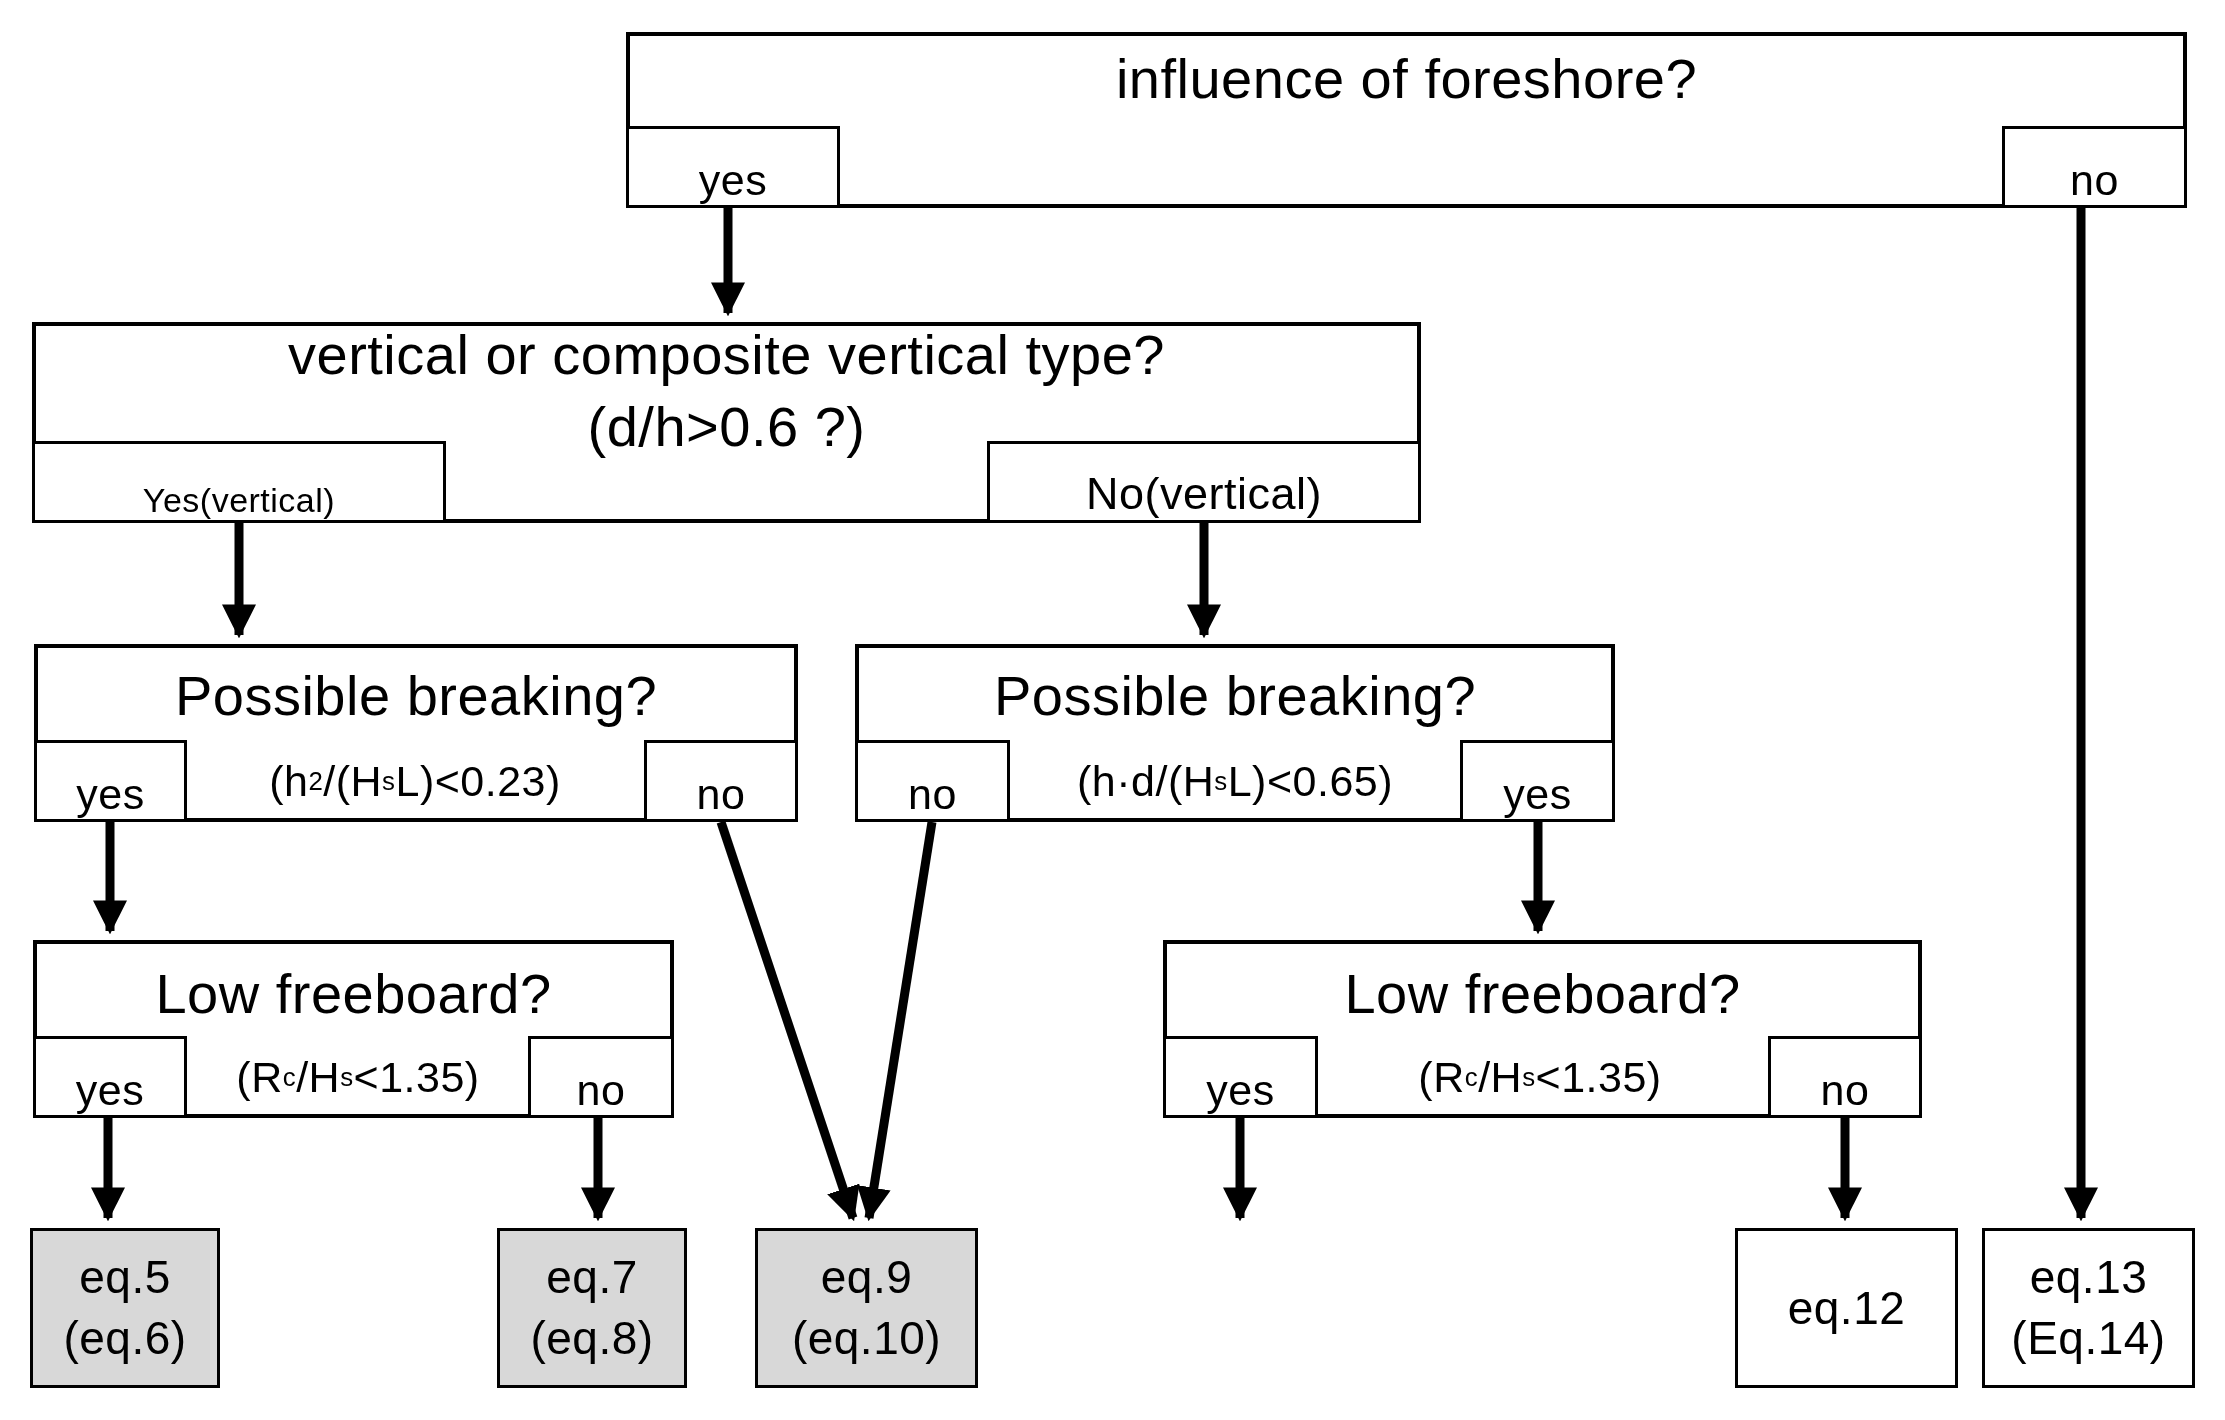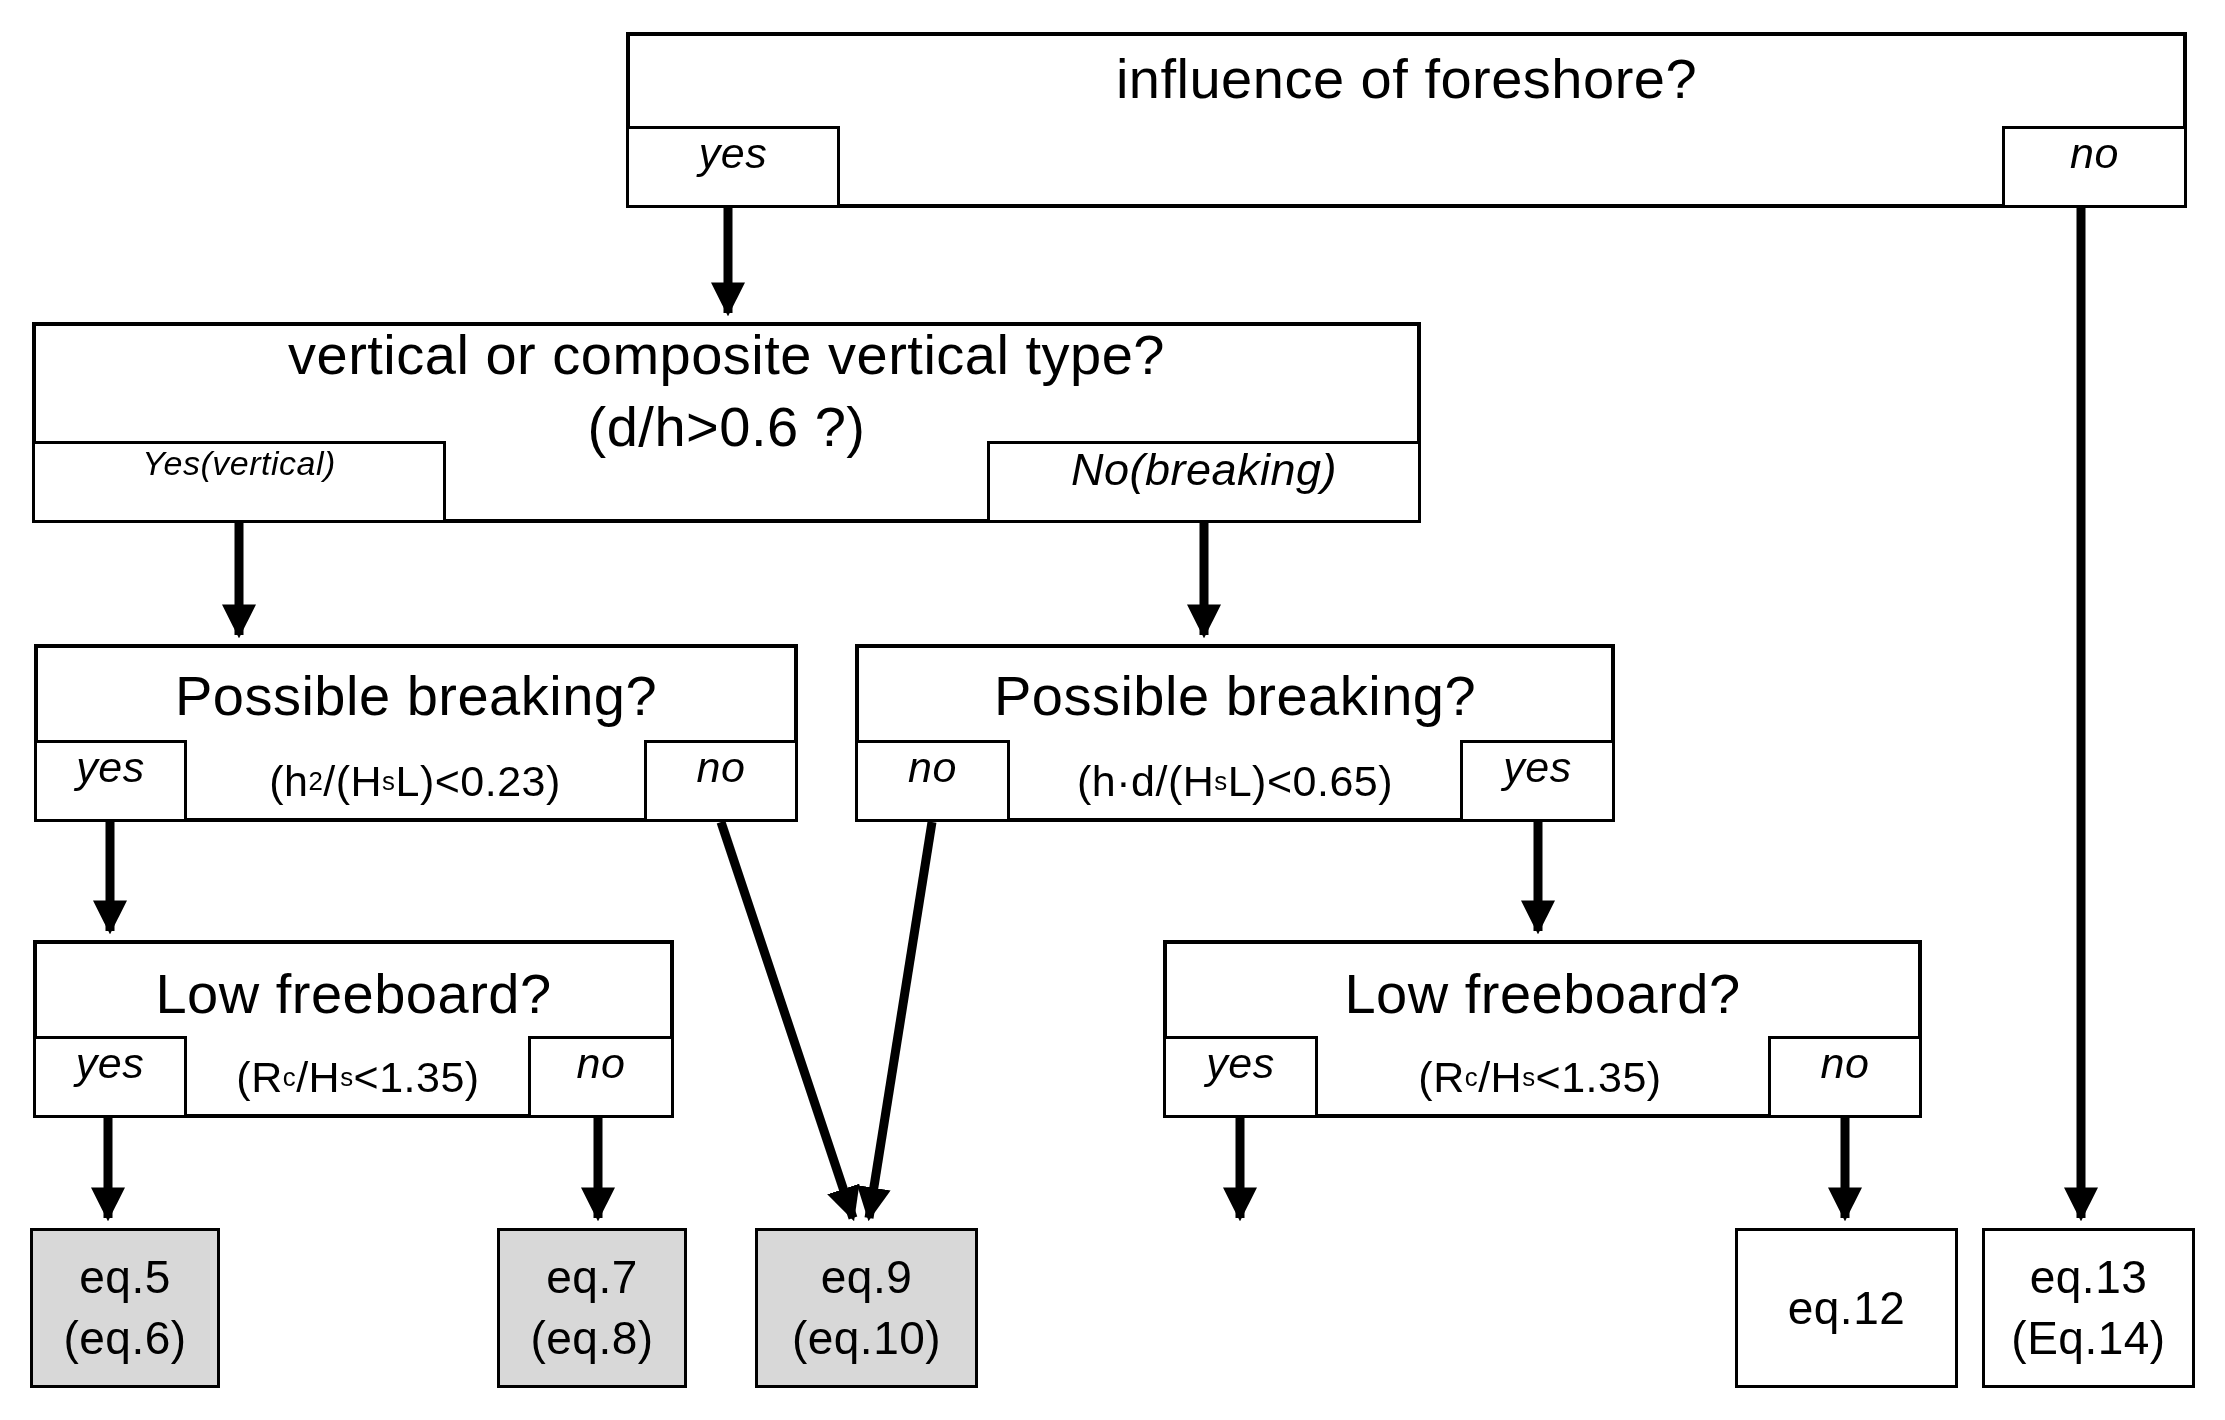--- a/index.html
+++ b/index.html
@@ -19,22 +19,22 @@
   #arrow-layer line { stroke: var(--line); stroke-width: 9; }
   #arrow-layer .head { fill: var(--line); }
 
   .node {
     position: absolute; background: var(--fill);
     border: 4px solid var(--line);
   }
   .subbox {
     position: absolute; background: var(--fill);
     border: 3px solid var(--line);
-    display: flex; align-items: flex-start; justify-content: center;
-    font-size: 43px; letter-spacing: 0.5px; font-style: italic;
+    display: flex; align-items: flex-end; justify-content: center;
+    font-size: 43px; letter-spacing: 0.5px;
   }
   .qtitle {
     position: absolute; display: flex; align-items: center; justify-content: center;
     text-align: center; font-size: 56px; letter-spacing: 0.5px; line-height: 1.28;
     flex-direction: column;
   }
   .formula {
     position: absolute; display: flex; align-items: center; justify-content: center;
     font-size: 43px; letter-spacing: 0.5px; white-space: nowrap;
   }
@@ -85,21 +85,21 @@
 
   <div class="node" style="left:32px; top:322px; width:1389px; height:201px;"></div>
   <div class="qtitle" style="left:32px; top:328px; width:1389px; height:126px;">
     <span>vertical or composite vertical type?</span>
     <span>(d/h&gt;0.6 ?)</span>
   </div>
   <div class="subbox" style="left:32px; top:441px; width:414px; height:82px; font-size:34px;">
     <span>Yes(vertical)</span>
   </div>
   <div class="subbox" style="left:987px; top:441px; width:434px; height:82px; font-size:45px;">
-    <span>No(breaking)</span>
+    <span>No(vertical)</span>
   </div>
 
   <div class="node" style="left:34px; top:644px; width:764px; height:178px;"></div>
   <div class="qtitle" style="left:34px; top:658px; width:764px; height:76px;">
     <span>Possible breaking?</span>
   </div>
   <div class="subbox" style="left:34px; top:740px; width:153px; height:82px;">
     <span>yes</span>
   </div>
   <div class="formula" style="left:190px; top:740px; width:450px; height:82px;">

